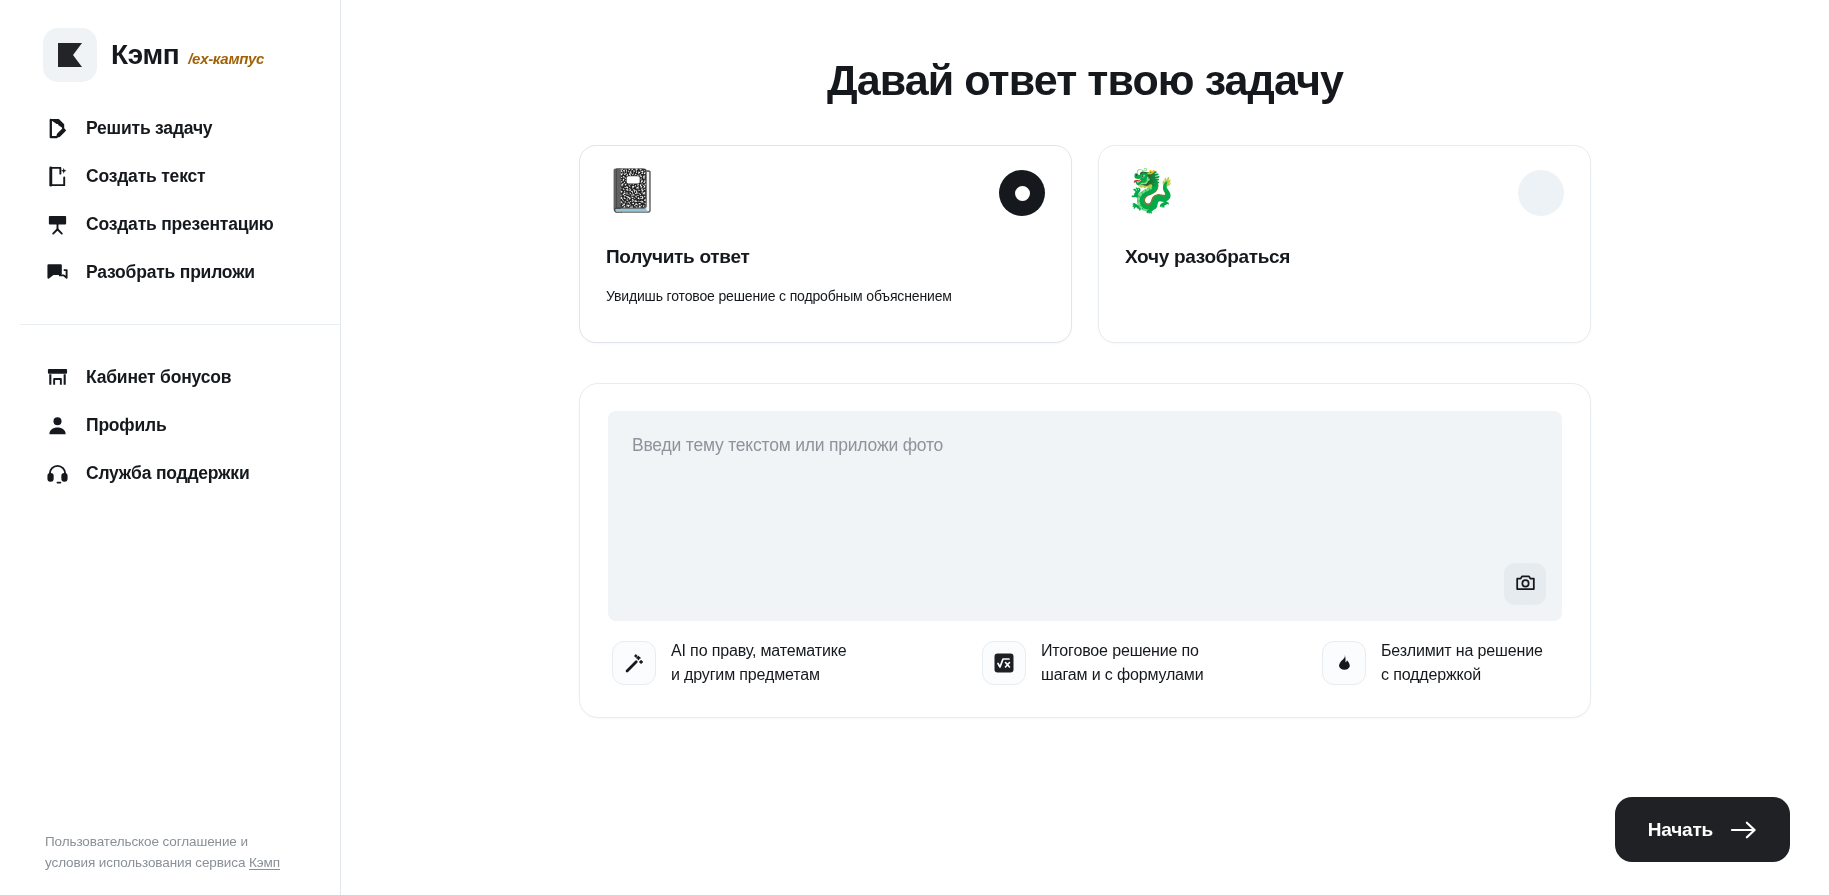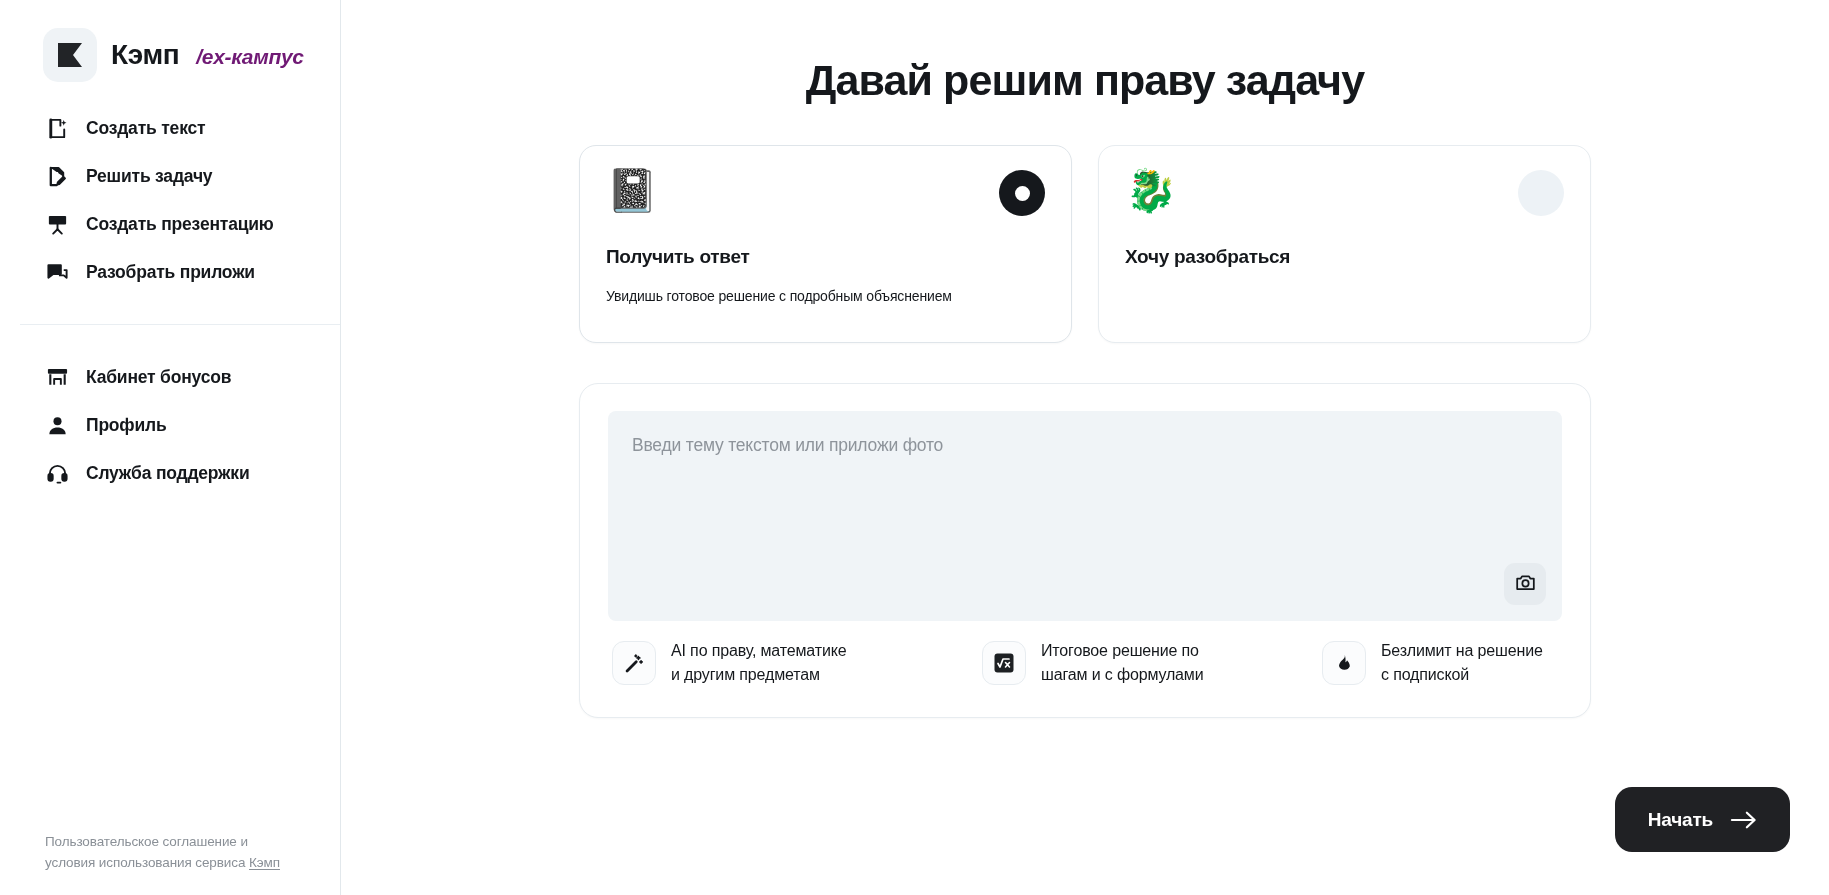--- a/index.html
+++ b/index.html
@@ -36,22 +36,22 @@
     display: flex; align-items: center; justify-content: center;
     flex: 0 0 54px;
   }
   .brand-mark svg { display: block; }
   .brand-text { display: flex; align-items: baseline; gap: 9px; }
   .brand-name {
     font-size: 28px; font-weight: 700; letter-spacing: -0.4px;
     color: #15181C; line-height: 1;
   }
   .brand-tagline {
-    font-size: 21px; font-weight: 700; font-style: italic;
-    letter-spacing: -0.3px; color: #701a75; line-height: 1; margin-left: 8px;
+    font-size: 15px; font-weight: 700; font-style: italic;
+    letter-spacing: -0.3px; color: #a16207; line-height: 1;
   }
 
   .nav-group { padding: 16px 0 14px 0; }
   .nav-group.primary { border-bottom: 1px solid #E9EEF2; padding-bottom: 28px; }
   .nav-group.secondary { padding-top: 28px; }
 
   .nav-item {
     display: flex; align-items: center;
     gap: 16px;
     height: 48px;
@@ -228,21 +228,21 @@
   .feature-text {
     font-size: 16px;
     line-height: 24px;
     letter-spacing: -0.15px;
     color: #15181C;
   }
 
   
   .cta {
     position: absolute;
-    right: 39px; bottom: 43px;
+    right: 39px; bottom: 33px;
     height: 65px;
     padding: 0 33px;
     border: 0;
     border-radius: 17px;
     background: #202124;
     color: #ffffff;
     font-family: "Liberation Sans", "DejaVu Sans", sans-serif;
     font-size: 19px; font-weight: 700;
     letter-spacing: -0.2px;
     display: flex; align-items: center; gap: 17px;
@@ -267,39 +267,39 @@
         <span class="brand-name">Кэмп</span>
         <span class="brand-tagline">/ex-кампус</span>
       </div>
     </div>
 
     <nav class="nav-group primary">
 
       <div class="nav-item">
         <span class="nav-icon">
           <svg width="23" height="23" viewBox="0 0 24 24" fill="none" stroke="#15181C" stroke-width="2" stroke-linecap="round" stroke-linejoin="round">
+            <path d="M5 3h8l5 5v4" fill="#15181C" stroke="#15181C"></path>
+            <path d="M5 3v18h6" stroke-width="2.4"></path>
+            <path d="M7 8h5M7 12h4M7 16h3" stroke="#fff" stroke-width="1.6"></path>
+            <path d="M20 14l-6 6-2.6.7.7-2.6 6-6z" fill="#15181C" stroke="#15181C" stroke-width="1.6"></path>
+          </svg>
+        </span>
+        <span class="nav-label">Решить задачу</span>
+      </div>
+
+      <div class="nav-item">
+        <span class="nav-icon">
+          <svg width="23" height="23" viewBox="0 0 24 24" fill="none" stroke="#15181C" stroke-width="2" stroke-linecap="round" stroke-linejoin="round">
             <path d="M5 3v18" stroke-width="3"></path>
             <path d="M5 3h10v6"></path>
             <path d="M19 13v8H5"></path>
             <path d="M18.5 3.2l.8 2.1 2.1.8-2.1.8-.8 2.1-.8-2.1-2.1-.8 2.1-.8z" fill="#15181C" stroke="none"></path>
           </svg>
         </span>
         <span class="nav-label">Создать текст</span>
-      </div>
-
-      <div class="nav-item">
-        <span class="nav-icon">
-          <svg width="23" height="23" viewBox="0 0 24 24" fill="none" stroke="#15181C" stroke-width="2" stroke-linecap="round" stroke-linejoin="round">
-            <path d="M5 3h8l5 5v4" fill="#15181C" stroke="#15181C"></path>
-            <path d="M5 3v18h6" stroke-width="2.4"></path>
-            <path d="M7 8h5M7 12h4M7 16h3" stroke="#fff" stroke-width="1.6"></path>
-            <path d="M20 14l-6 6-2.6.7.7-2.6 6-6z" fill="#15181C" stroke="#15181C" stroke-width="1.6"></path>
-          </svg>
-        </span>
-        <span class="nav-label">Решить задачу</span>
       </div>
 
       <div class="nav-item">
         <span class="nav-icon">
           <svg width="23" height="23" viewBox="0 0 24 24" fill="none" stroke="#15181C" stroke-width="2" stroke-linecap="round" stroke-linejoin="round">
             <rect x="3" y="3" width="18" height="9" rx="1" fill="#15181C" stroke="none"></rect>
             <path d="M12 12v5"></path>
             <path d="M7.5 21.5L12 17l4.5 4.5"></path>
           </svg>
         </span>
@@ -356,21 +356,21 @@
 
     </nav>
 
     <div class="sidebar-footer">
       <span>Пользовательское соглашение и условия использования сервиса </span><a href="#">Кэмп</a>
     </div>
   </aside>
 
   <main class="main">
 
-    <h1 class="page-title">Давай решим праву задачу</h1>
+    <h1 class="page-title">Давай ответ твою задачу</h1>
 
     <div class="content-wrap">
 
       <div class="mode-cards">
 
         <div class="mode-card selected">
           <span class="mode-emoji">📓</span>
           <div class="mode-title">Получить ответ</div>
           <div class="mode-desc">Увидишь готовое решение с подробным объяснением</div>
           <span class="radio on"></span>
@@ -428,21 +428,21 @@
           </div>
 
           <div class="feature">
             <span class="feature-icon">
               <svg width="20" height="20" viewBox="0 0 24 24" fill="#15181C">
                 <path d="M13 2c.6 4-2.2 5.4-3.9 7.3-2 2.2-3.1 4.2-3.1 6.3A7 7 0 0 0 19 16c0-3.2-1.8-5.4-3.4-7.2-.3 1.3-1 2.1-1.9 2.4.6-3.4-.2-6.6-.7-9.2z"></path>
               </svg>
             </span>
             <span class="feature-text">
               <span>Безлимит на решение</span><br>
-              <span>с подпиской</span>
+              <span>с поддержкой</span>
             </span>
           </div>
 
         </div>
       </section>
     </div>
 
     <button class="cta">
       <span>Начать</span>
       <span>

